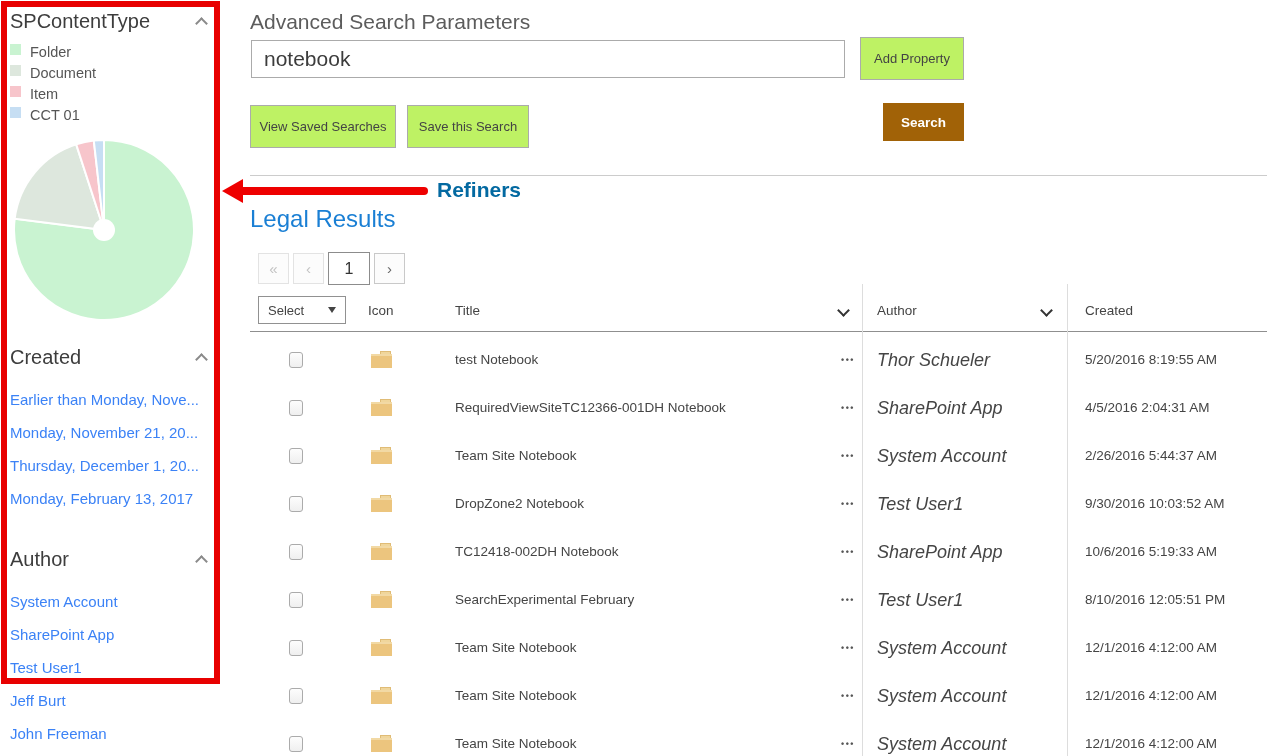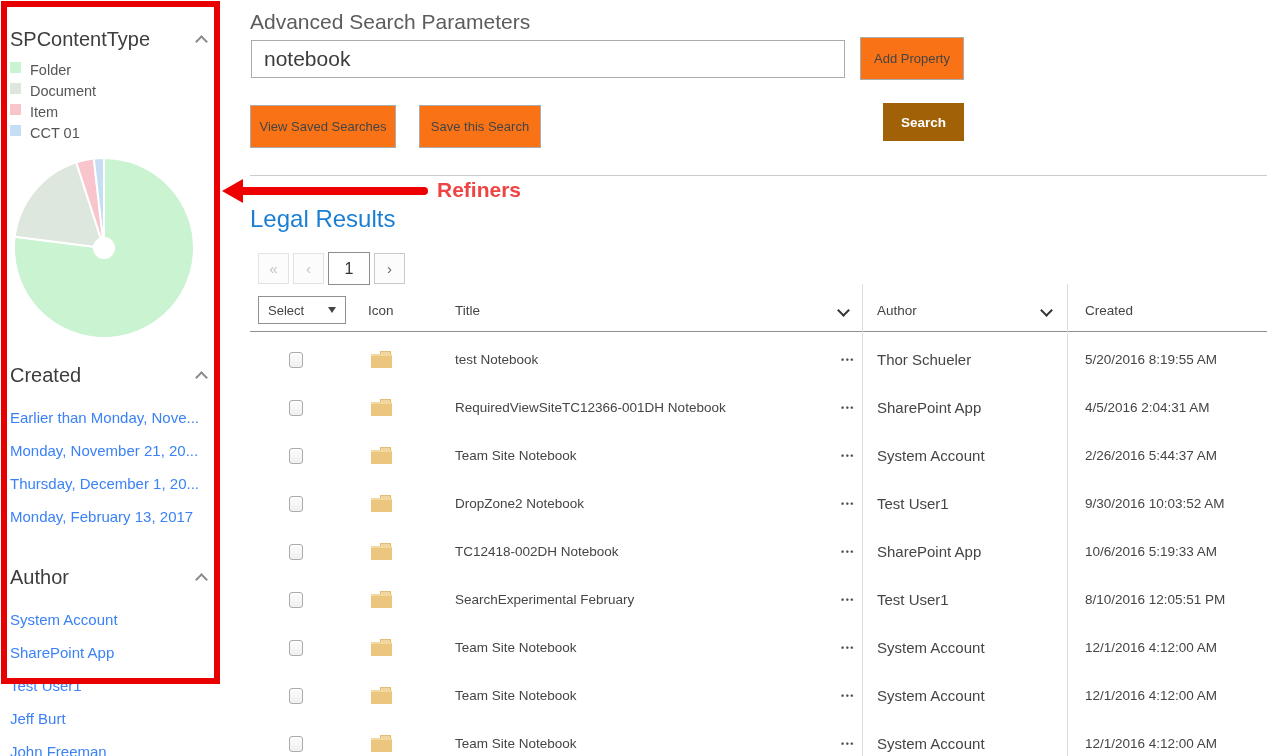--- a/index.html
+++ b/index.html
@@ -3,21 +3,21 @@
 <meta charset="utf-8">
 <style>
   * { margin:0; padding:0; box-sizing:content-box; }
   html,body { width:1267px; height:756px; overflow:hidden; background:#fff;
               font-family:"Liberation Sans", sans-serif; color:#444; }
 
   
   #sidebar { position:absolute; left:0; top:0; width:222px; height:756px; overflow:hidden; }
   .side-pad { padding-left:10px; }
   .side-heading { display:flex; align-items:center; justify-content:space-between;
-                  padding-right:16px; margin-top:26px; height:26px;
+                  padding-right:16px; margin-top:8px; height:26px;
                   font-size:20px; color:#3d3d3d; font-weight:400; }
   .side-heading.h2 { margin-top:14px; }
   .side-heading.h3 { margin-top:40px; }
   .chev-up { width:7px; height:7px; border-top:2px solid #8a8a8a; border-right:2px solid #8a8a8a;
              transform:rotate(-45deg); margin-top:4px; cursor:pointer; }
   .legend { margin-top:10px; list-style:none; }
   .legend li { height:21px; display:flex; align-items:flex-start; font-size:14.5px; color:#555; }
   .swatch { display:inline-block; width:11px; height:11px; margin-right:9px; background:#ccc; }
   #pie-wrap { margin:6px 0 0 -2px; width:192px; height:192px; }
   .ref-link { display:block; margin-top:18px; font-size:15px; line-height:15px;
@@ -26,35 +26,35 @@
 
   
   #red-box { position:absolute; left:1px; top:1px; width:207px; height:671px;
              border:6px solid #e80000; pointer-events:none; z-index:6; }
   #arrow-head { position:absolute; left:222px; top:179px; width:0; height:0;
                 border-top:12px solid transparent; border-bottom:12px solid transparent;
                 border-right:21px solid #ee0000; z-index:6; }
   #arrow-shaft { position:absolute; left:243px; top:187px; width:185px; height:8px;
                  background:#ee0000; border-radius:0 4px 4px 0; z-index:6; }
   #annot-label { position:absolute; left:437px; top:178px; font-size:21px; font-weight:bold;
-                 color:#ef4444; z-index:6; }
+                 color:#0369a1; z-index:6; }
 
   
   #main { position:absolute; left:250px; top:0; width:1017px; height:756px; }
   #adv-heading { position:absolute; left:0; top:10px; font-size:21px; font-weight:300;
                  color:#5c5c5c; }
   #query-input { position:absolute; left:1px; top:40px; width:580px; height:36px;
                  border:1px solid #ababab; font-family:"Liberation Sans",sans-serif;
                  font-size:21px; color:#3c3c3c; padding:0 0 0 12px; outline:none; }
-  .btn { position:absolute; background:#f97316; border:1px solid #ababab; color:#444;
+  .btn { position:absolute; background:#bef264; border:1px solid #ababab; color:#444;
          font-size:13px; font-family:"Liberation Sans",sans-serif; cursor:pointer;
          display:flex; align-items:center; justify-content:center; }
   #btn-add-prop   { left:610px; top:37px;  width:102px; height:41px; }
   #btn-view-saved { left:0px;   top:105px; width:144px; height:41px; }
-  #btn-save-search{ left:157px; top:105px; width:120px; height:41px;margin-left:12px; }
+  #btn-save-search{ left:157px; top:105px; width:120px; height:41px; }
   #btn-search { position:absolute; left:633px; top:103px; width:81px; height:38px;
                 background:#a16207; color:#fff; border:none; font-size:13.5px; font-weight:600;
                 font-family:"Liberation Sans",sans-serif; cursor:pointer; }
   #divider { position:absolute; left:0; top:175px; width:1017px; height:1px; background:#ccc; }
   #legal-heading { position:absolute; left:0; top:205px; font-size:24px; color:#1a7fd4;
                    font-weight:400; }
 
   
   #pager { position:absolute; left:8px; top:252px; display:flex; align-items:center; }
   .pg { height:29px; display:flex; align-items:center; justify-content:center;
@@ -84,21 +84,21 @@
   .cb { left:39px; top:16px; width:12px; height:14px; border:1px solid #ababab; border-radius:3px;
         background:linear-gradient(#fdfdfd,#efefef); cursor:pointer; }
   .folder { left:121px; top:15px; width:21px; height:17px; }
   .ftab  { position:absolute; top:0; right:1px; width:9px; height:5px; background:#f0d69c;
            border:1px solid #e0bc76; }
   .fbody { position:absolute; top:3px; left:0; width:21px; height:12px; background:#ecc57e;
            border-top:2px solid #f2d9a4; }
   .cell-title   { left:205px; top:0; line-height:48px; font-size:13.5px; color:#454545; }
   .cell-dots    { left:591px; top:0; line-height:48px; font-size:9px; letter-spacing:1.5px;
                   color:#555; font-weight:bold; cursor:pointer; }
-  .cell-author  { left:627px; top:0; line-height:48px; font-size:15px; color:#454545; }
+  .cell-author  { left:627px; top:0; line-height:48px; font-size:18px; color:#454545;font-style:italic; }
   .cell-created { left:835px; top:0; line-height:48px; font-size:13.5px; color:#454545; }
 </style>
 </head>
 <body>
 
 <div id="sidebar">
   <div class="side-pad">
     <div class="side-heading">
       <span>SPContentType</span>
       <span class="chev-up"></span>

